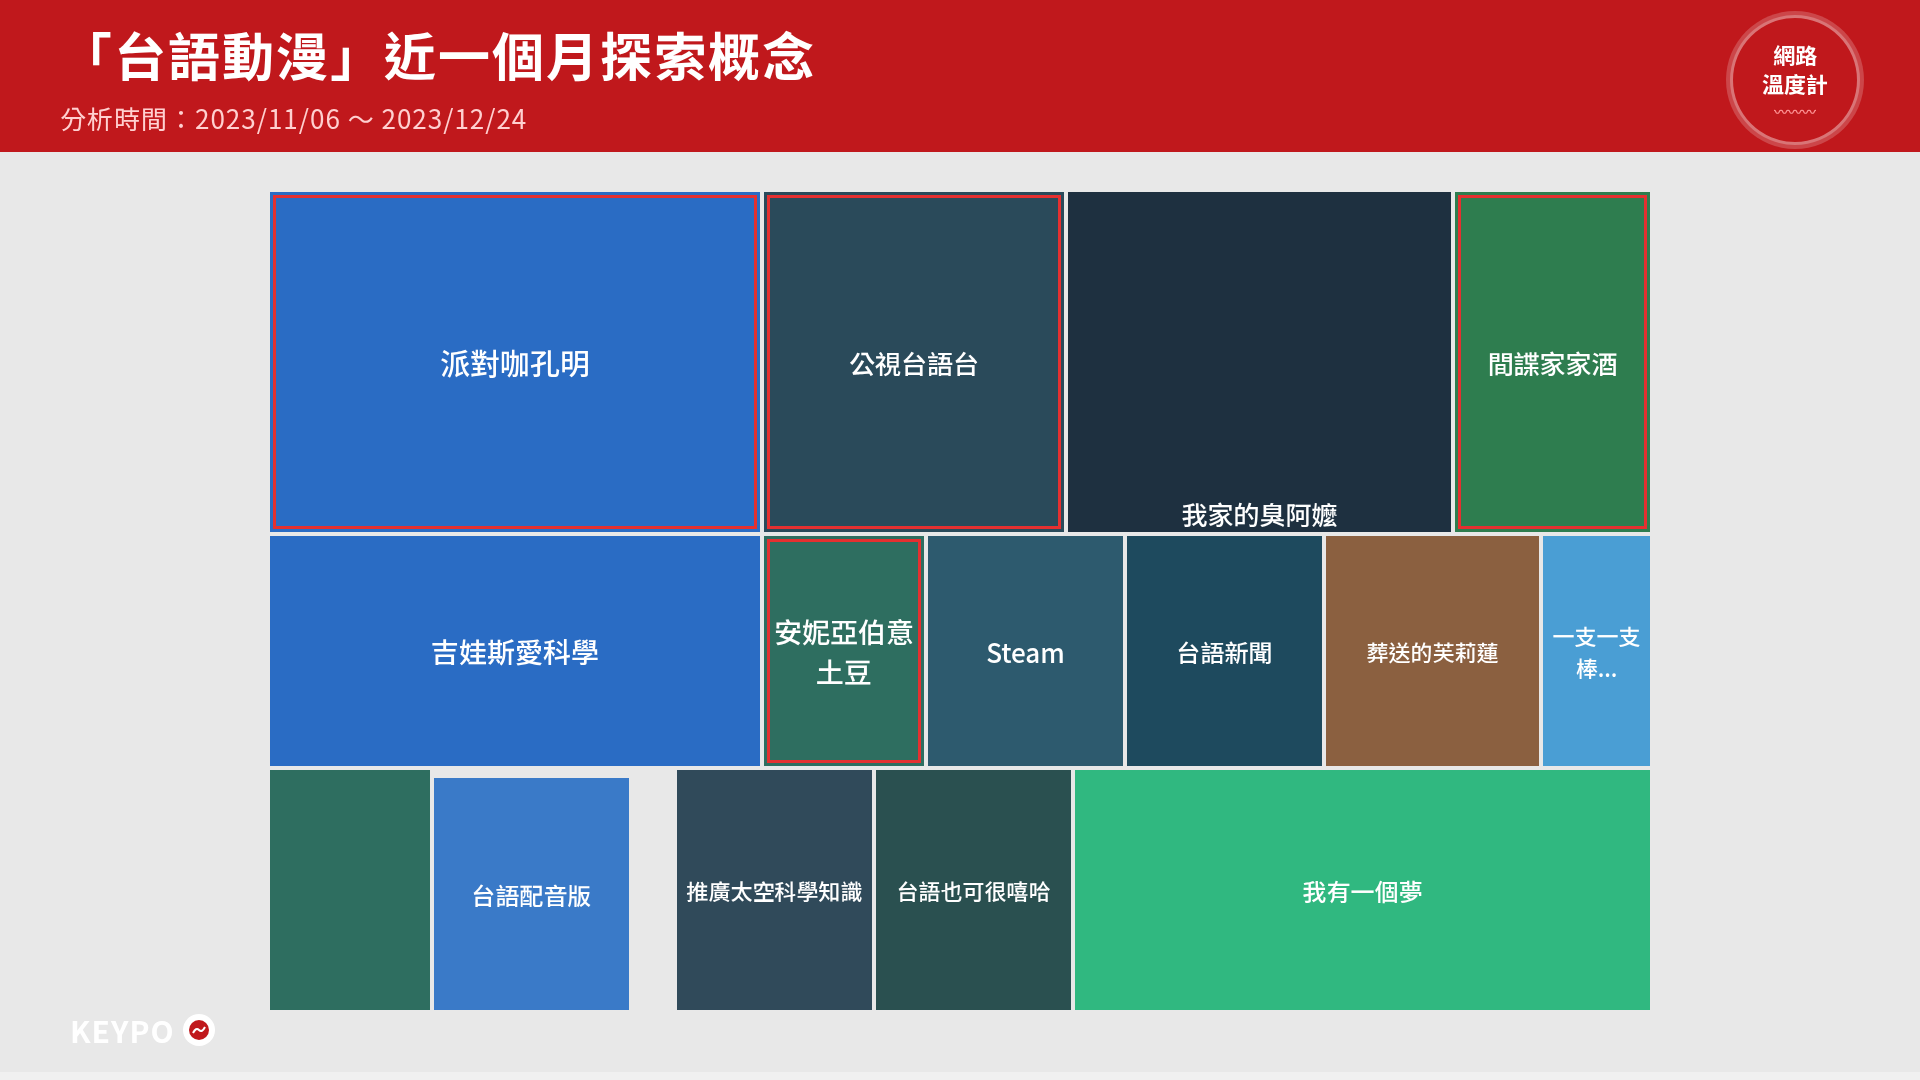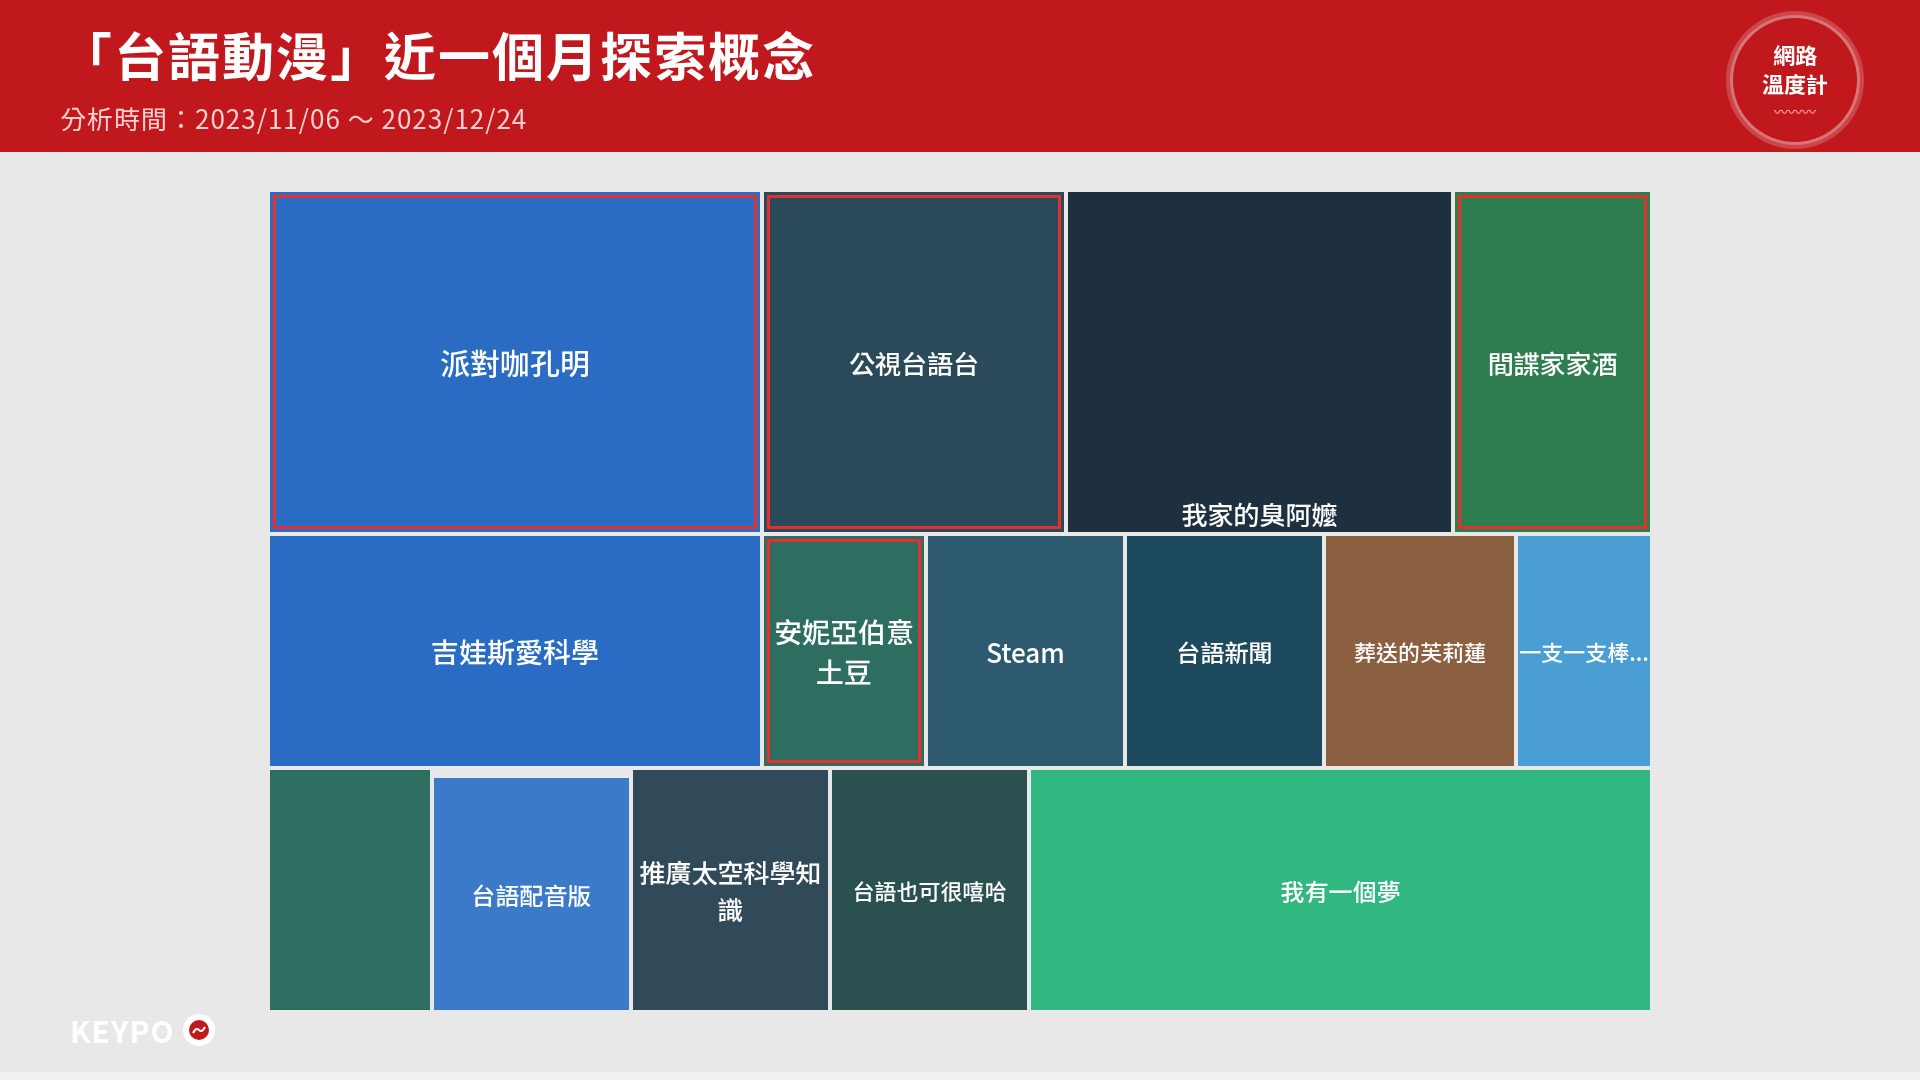--- a/index.html
+++ b/index.html
@@ -177,27 +177,27 @@
     .r1-c1 { width: 490px; flex-shrink: 0; font-size: 30px; }
     .r1-c2 { width: 300px; flex-shrink: 0; }
     .r1-c3 { flex: 1; }
     .r1-c4 { width: 195px; flex-shrink: 0; }
 
     
     .r2-c1 { width: 490px; flex-shrink: 0; font-size: 28px; }
     .r2-c2 { width: 160px; flex-shrink: 0; font-size: 28px; }
     .r2-c3 { width: 195px; flex-shrink: 0; }
     .r2-c4 { width: 195px; flex-shrink: 0; font-size: 24px; }
-    .r2-c5 { width: 188px; flex-shrink: 0; font-size: 22px; }
+    .r2-c5 { width: 213px; flex-shrink: 0; font-size: 22px; }
     .r2-c6 { flex: 1; font-size: 22px; }
 
     
     .r3-c1 { width: 160px; flex-shrink: 0; }
     .r3-c2 { width: 195px; flex-shrink: 0; font-size: 24px; }
-    .r3-c3 { width: 195px; flex-shrink: 0; font-size: 26px; }
+    .r3-c3 { width: 195px; flex-shrink: 0; font-size: 22px; margin-left: 44px; }
     .r3-c4 { width: 195px; flex-shrink: 0; font-size: 22px; }
     .r3-c5 { flex: 1; font-size: 24px; }
 
   </style>
 </head>
 <body>
 
 <div class="header">
   <div class="header-title">「台語動漫」近一個月探索概念</div>
   <div class="header-subtitle">分析時間：2023/11/06 ～ 2023/12/24</div>

